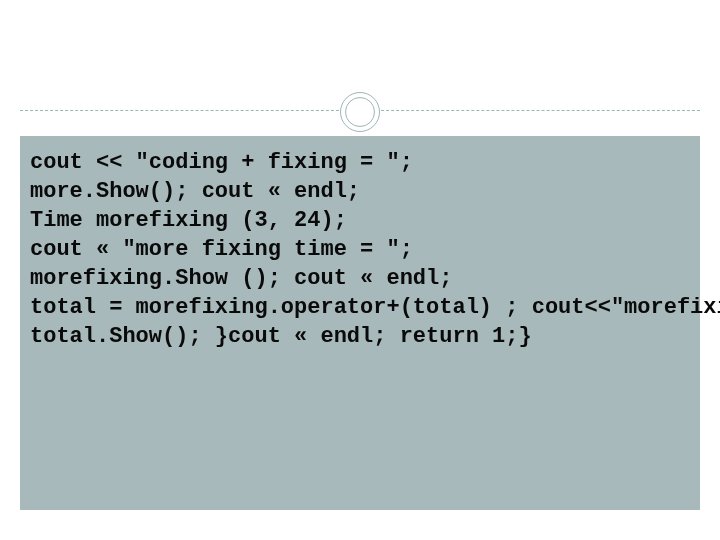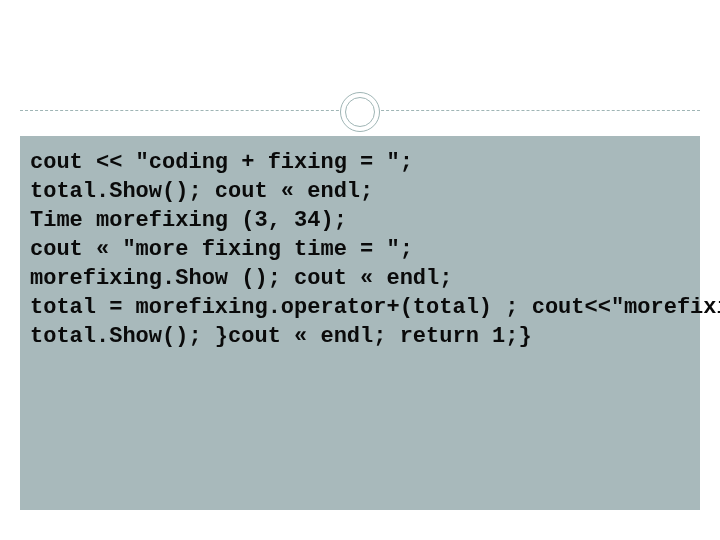--- a/index.html
+++ b/index.html
@@ -68,21 +68,21 @@
 <body>
 
 <div class="slide">
 
   <div class="divider-line"></div>
   <div class="divider-circle-outer"></div>
   <div class="divider-circle-inner"></div>
 
   <div class="content-box">
     <div class="code"><span>cout &lt;&lt; "coding + fixing = ";</span>
-<span>total.Show(); cout « endl;</span>
-<span>Time morefixing (3, 34);</span>
+<span>more.Show(); cout « endl;</span>
+<span>Time morefixing (3, 24);</span>
 <span>cout « "more fixing time = ";</span>
 <span>morefixing.Show (); cout « endl;</span>
 <span>total = morefixing.operator+(total) ; cout&lt;&lt;"morefixing.operator+(total)= ";</span>
 <span>total.Show(); }cout « endl; return 1;}</span></div>
   </div>
 
 </div>
 
 </body></html>

